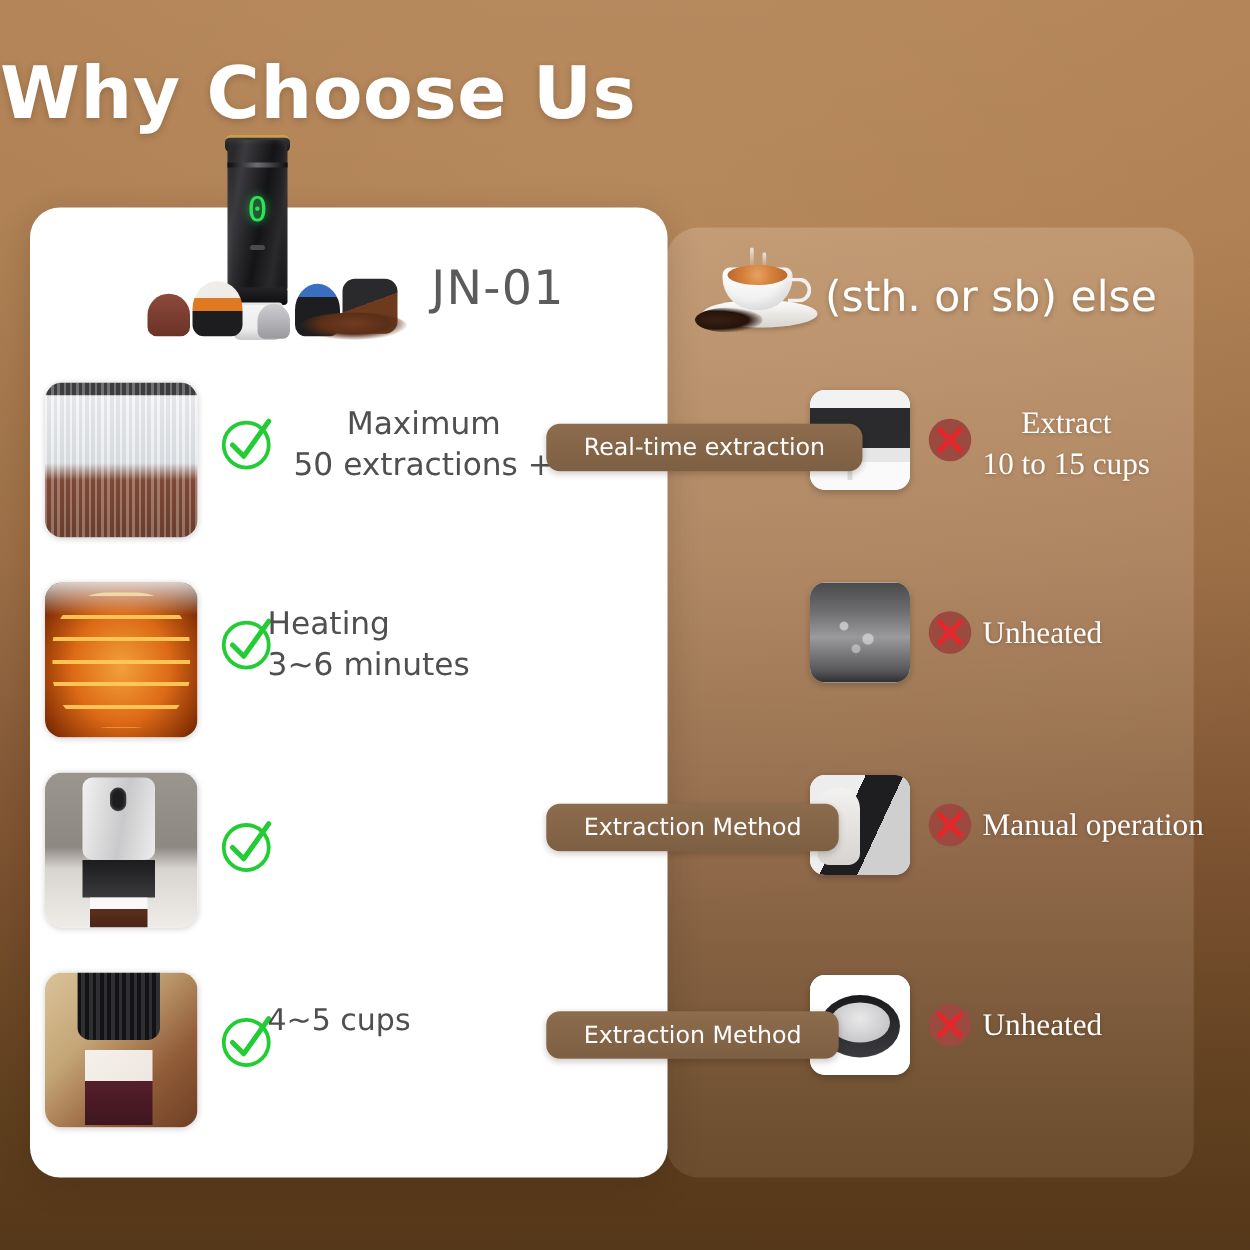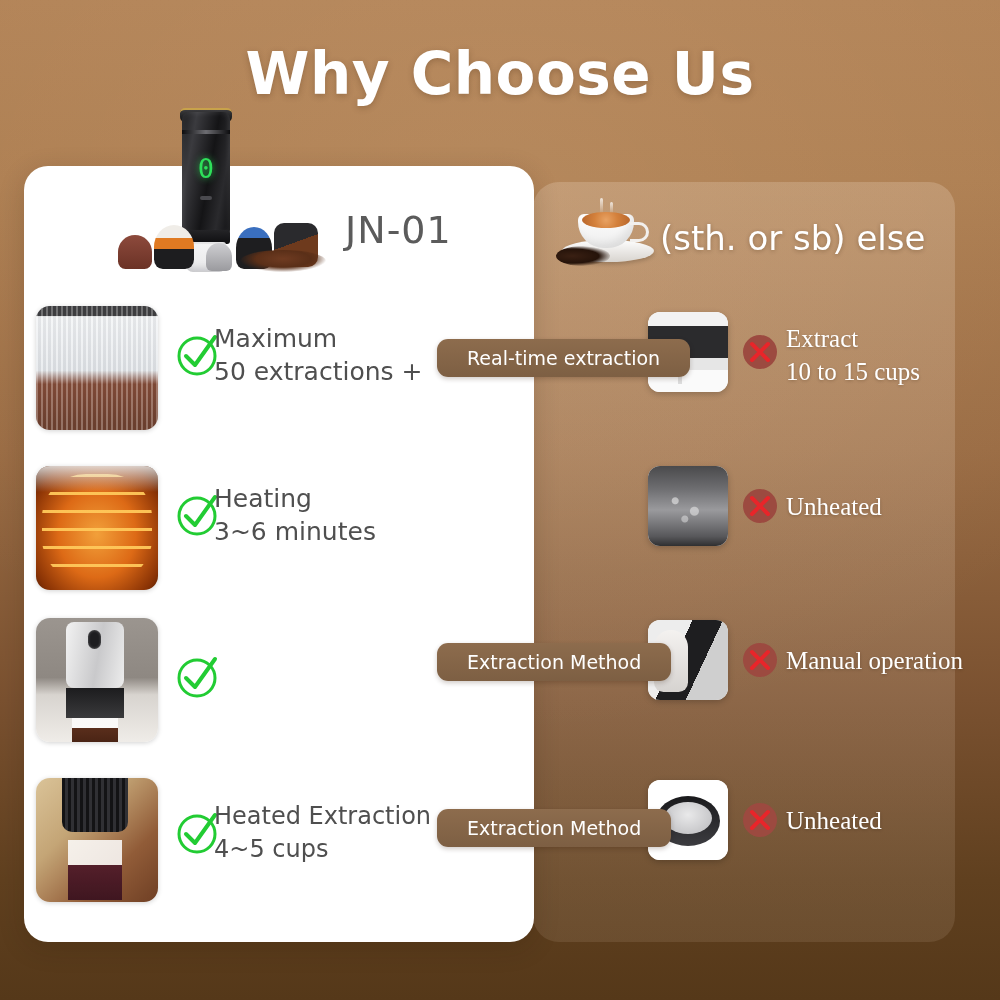--- a/index.html
+++ b/index.html
@@ -14,21 +14,21 @@
     overflow:hidden;
   }
   .stage::after{
     content:"";position:absolute;inset:0;
     background:radial-gradient(120% 90% at 50% 20%,rgba(255,225,190,.10) 0%,rgba(0,0,0,0) 60%);
     pointer-events:none;
   }
 
   
   .title{
-    position:absolute;left:0;top:40px;width:1000px;text-align:center;
+    position:absolute;left:0;top:40px;width:1000px;
     color:#fff;font-size:58px;font-weight:700;letter-spacing:.5px;
     font-family:"DejaVu Sans","Liberation Sans",sans-serif;
     text-shadow:0 2px 6px rgba(60,30,10,.25);
     z-index:6;
   }
 
   
   .right-panel{
     position:absolute;left:533px;top:182px;width:422px;height:760px;
     background:linear-gradient(180deg,rgba(255,240,225,.20) 0%,rgba(255,235,215,.16) 55%,rgba(255,230,210,.10) 100%);
@@ -303,21 +303,21 @@
     <div class="steam"></div>
     <div class="steam s2"></div>
     <div class="saucer"></div>
     <div class="cupb"></div>
     <div class="crema"></div>
     <div class="handle"></div>
     <div class="beans"></div>
   </div>
   <div class="else-label">(sth. or sb) else</div>
 
-  <div class="row" style="top:300px;">
+  <div class="row" style="top:300px;text-align:center;">
     <div class="thumb">
         <div class="art-basket"></div>
       </div>
     <div class="ok-icon">
       <svg width="42" height="42" viewBox="0 0 42 42">
           <circle cx="21" cy="22" r="18" fill="none" stroke="#22cc33" stroke-width="3"></circle>
           <path d="M10 22 L19 31 L39 3" fill="none" stroke="#22cc33" stroke-width="4" stroke-linecap="round" stroke-linejoin="round"></path>
         </svg>
     </div>
     <div class="left-text">
@@ -396,21 +396,20 @@
     <div class="thumb">
         <div class="art-heated"></div>
       </div>
     <div class="ok-icon" style="top:40px;">
       <svg width="42" height="42" viewBox="0 0 42 42">
           <circle cx="21" cy="22" r="18" fill="none" stroke="#22cc33" stroke-width="3"></circle>
           <path d="M10 22 L19 31 L39 3" fill="none" stroke="#22cc33" stroke-width="4" stroke-linecap="round" stroke-linejoin="round"></path>
         </svg>
     </div>
     <div class="left-text wide" style="top:28px;">
-      <span>Heated Extraction</span>
       <span class="l2">4~5 cups</span>
     </div>
     <div class="pill" style="left:437px;top:37px;">Extraction Method</div>
     <div class="rthumb" style="left:648px;top:8px;">
         <div class="art-filter"></div>
       </div>
     <div class="no-icon" style="left:742px;top:30px;">
       <svg width="36" height="36" viewBox="0 0 36 36">
           <circle cx="18" cy="18" r="17" fill="#9c4a40"></circle>
           <path d="M10 10 L26 26 M26 10 L10 26" stroke="#e8252a" stroke-width="4" stroke-linecap="round"></path>

